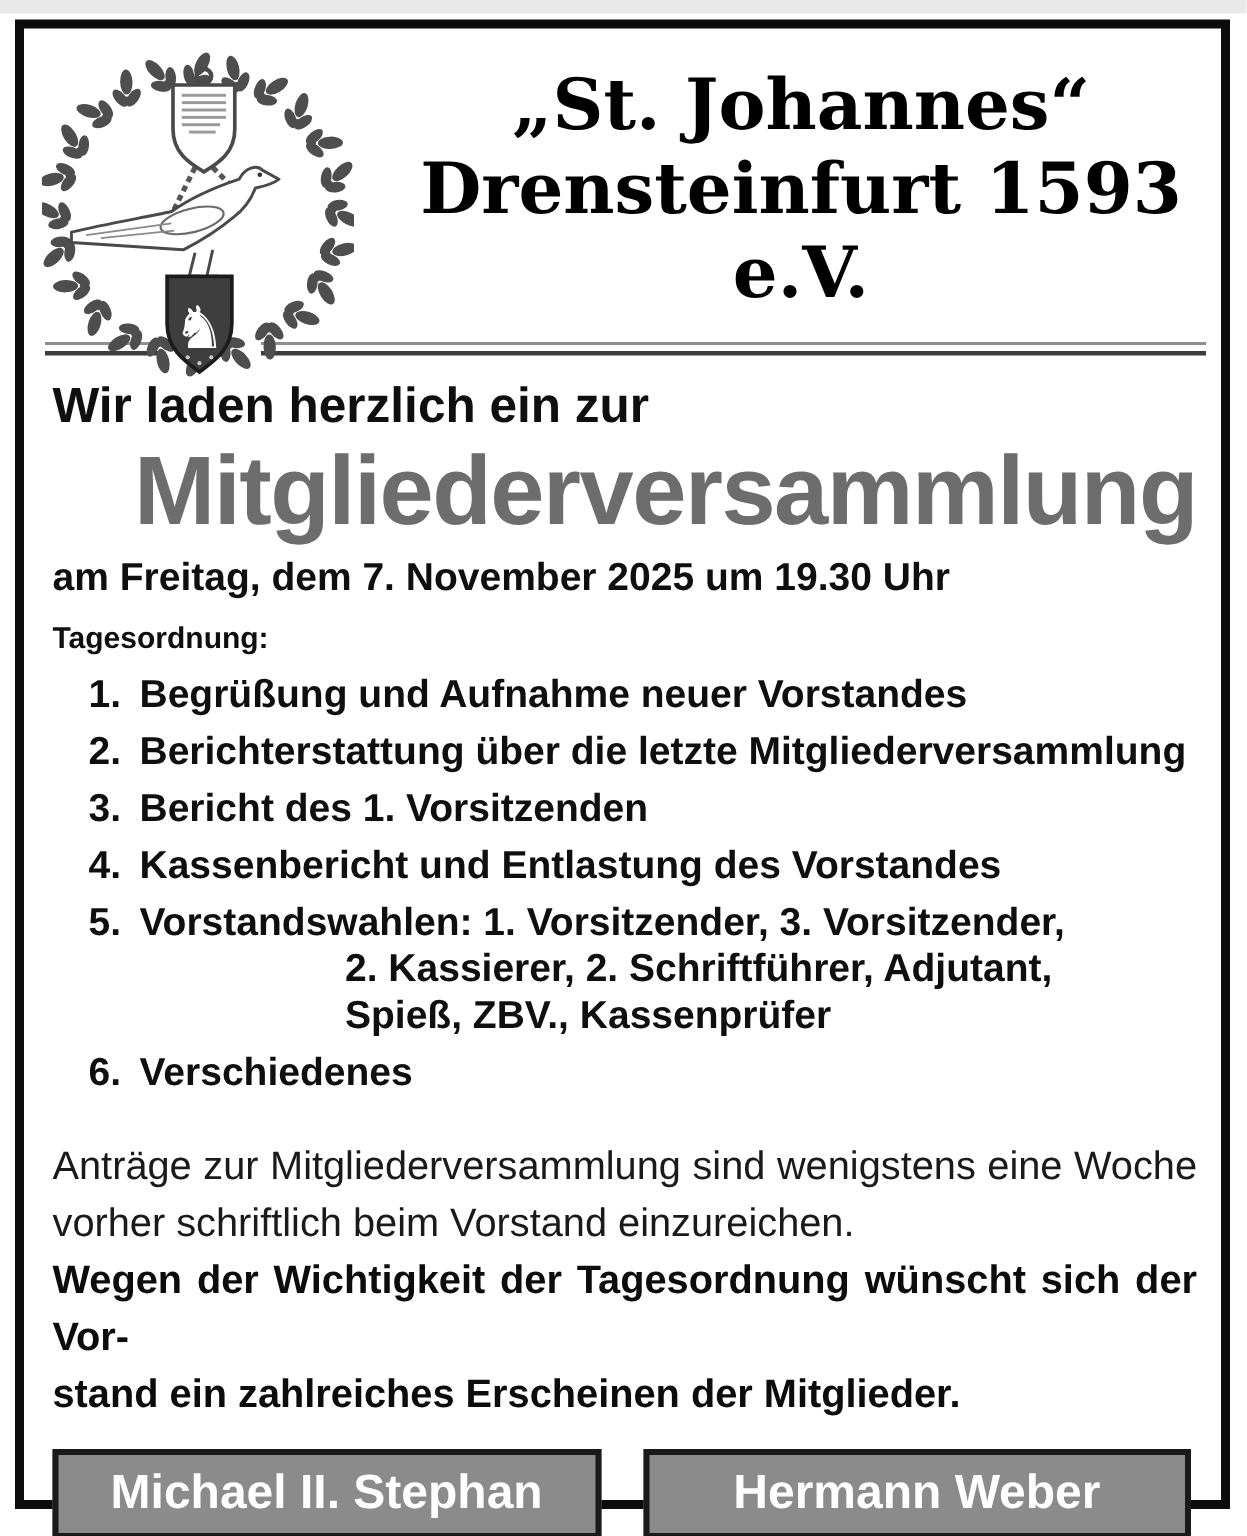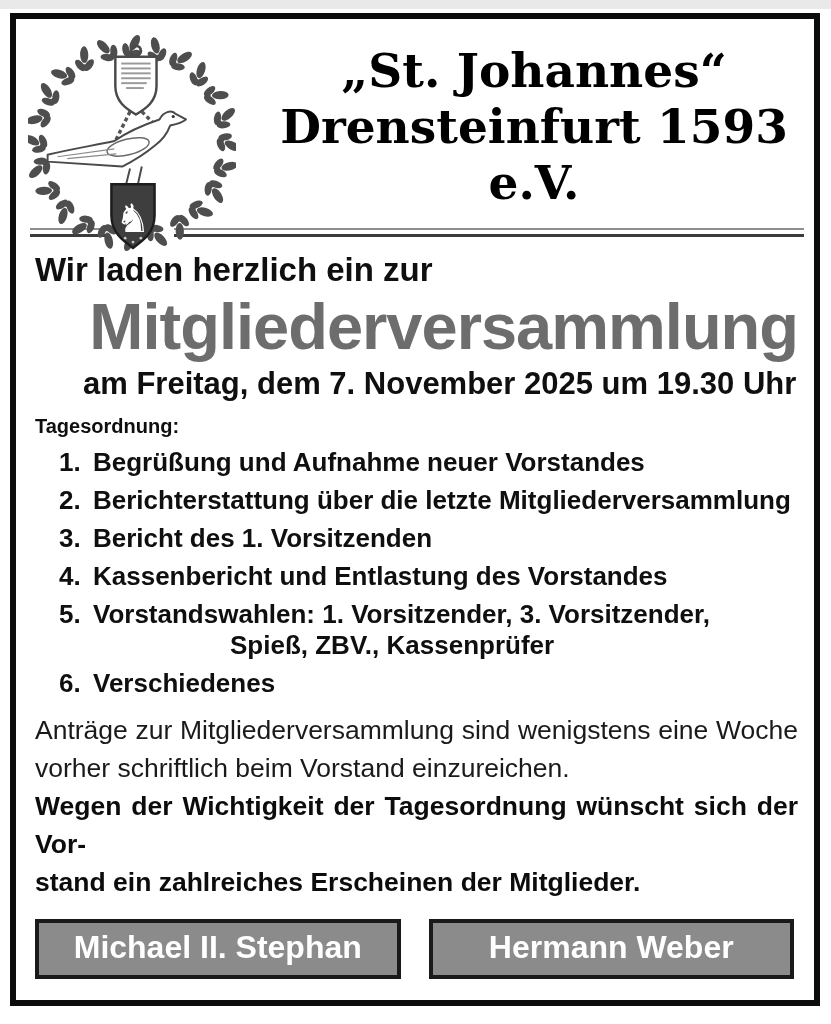--- a/index.html
+++ b/index.html
@@ -15,29 +15,29 @@
   .separator{position:absolute;left:14px;right:10px;bottom:0;display:flex;z-index:1;}
   .sep-line{height:4px;border-top:2px solid #8f8f8f;border-bottom:3px solid #3c3c3c;}
   .sep-a{width:78px;}
   .sep-gap{width:66px;}
   .sep-b{flex:1;}
   
   .main{padding:0 16px 0 19px;color:#0f0f0f;}
   .intro{margin-top:18px;font-size:33px;font-weight:bold;line-height:30px;}
   .big-title{margin-top:8px;font-size:65px;font-weight:bold;line-height:68px;
              letter-spacing:-1px;color:#6d6d6d;white-space:nowrap;text-align:right;}
-  .meta{margin-top:6px;font-size:31px;font-weight:bold;line-height:34px;margin-left:48px;}
+  .meta{margin-top:6px;font-size:26px;font-weight:bold;line-height:34px;}
   .agenda-heading{margin-top:10px;font-size:20px;font-weight:bold;line-height:30px;}
   .agenda{margin-top:6px;font-size:26px;font-weight:bold;}
   .agenda-item{display:flex;margin:0 0 7px 24px;line-height:31px;}
   .agenda-item .n{width:34px;flex:0 0 34px;}
   .agenda-item .t{flex:1;}
   .agenda-item .t .ln{display:block;}
   .agenda-item .t .ln.indent{padding-left:137px;}
-  .notes{margin-top:12px;font-size:26.5px;line-height:38px;color:#1a1a1a;}
+  .notes{margin-top:28px;font-size:26.5px;line-height:38px;color:#1a1a1a;}
   .notes .just{text-align:justify;text-align-last:justify;}
   .notes .bold{font-weight:bold;color:#0c0c0c;}
   
   .signatures{display:flex;gap:28px;margin:18px 4px 0 0;}
   .sig-box{flex:1;box-sizing:border-box;background:#8b8b8b;border:4px solid #1a1a1a;
            text-align:center;color:#ffffff;padding:5px 0 9px;}
   .sig-name{font-size:32px;font-weight:bold;line-height:38px;}
 </style>
 </head>
 <body>
@@ -168,20 +168,21 @@
       <div class="agenda-item">
         <span class="n">4.</span>
         <span class="t">
             <span class="ln">Kassenbericht und Entlastung des Vorstandes</span>
           </span>
       </div>
       <div class="agenda-item">
         <span class="n">5.</span>
         <span class="t">
           <span class="ln">Vorstandswahlen: 1. Vorsitzender, 3. Vorsitzender,</span>
+          <span class="ln indent">2. Kassierer, 2. Schriftführer, Adjutant,</span>
           <span class="ln indent">Spieß, ZBV., Kassenprüfer</span>
         </span>
       </div>
       <div class="agenda-item">
         <span class="n">6.</span>
         <span class="t">
             <span class="ln">Verschiedenes</span>
           </span>
       </div>
     </div>

